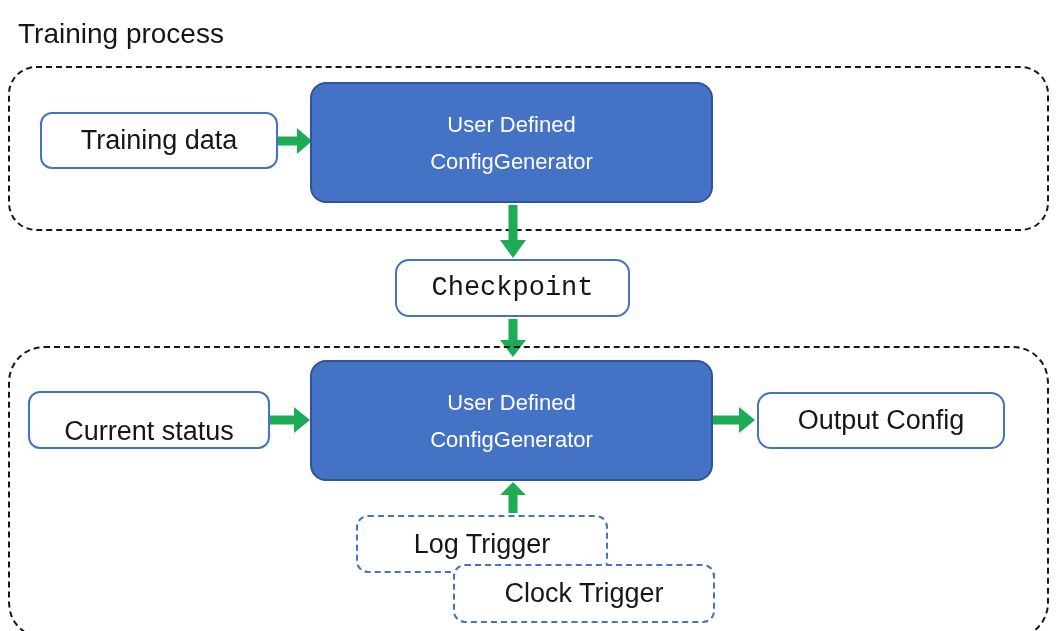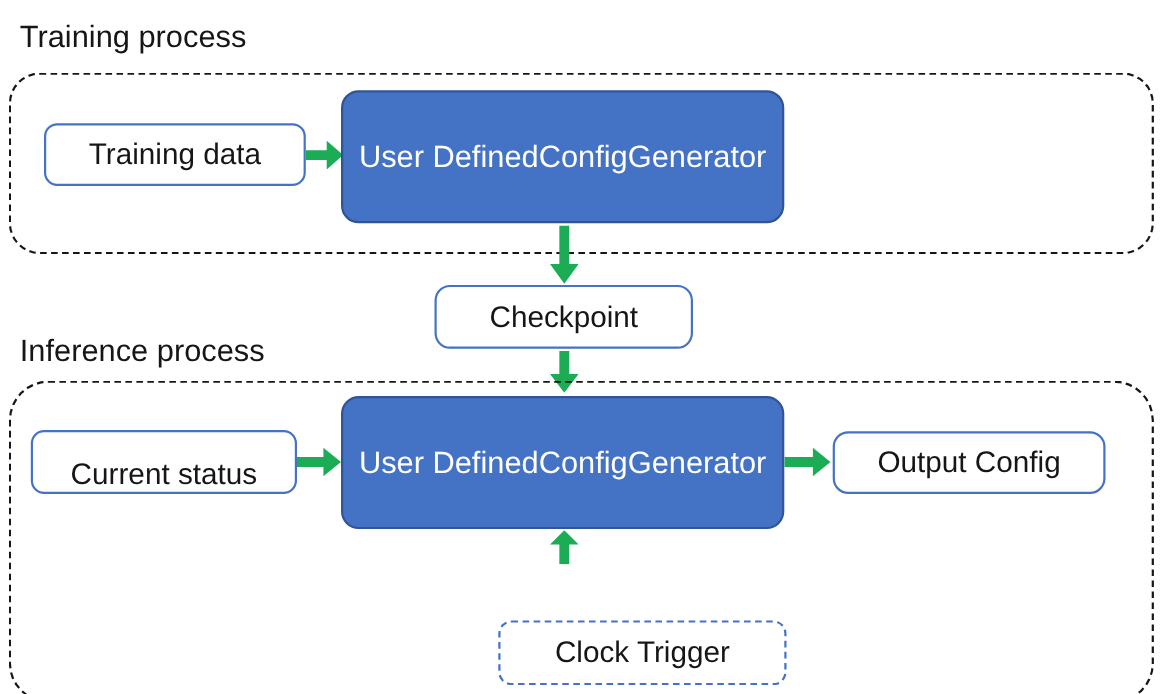--- a/index.html
+++ b/index.html
@@ -43,22 +43,23 @@
   }
   .white-node{
     border:2px solid var(--accent-blue);
     border-radius:12px;
   }
   .blue-node{
     background:var(--blue-fill);
     border:2px solid var(--blue-dark);
     border-radius:16px;
     color:#ffffff;
-    font-size:28px;
+    font-size:22px;
     line-height:37px;
+    flex-direction:column;
   }
   .dashed-node{
     border:2px dashed var(--accent-blue);
     border-radius:12px;
   }
   .arrow{display:block;}
   .arrow polygon{fill:var(--green);}
 </style>
 </head>
 <body>
@@ -79,29 +80,28 @@
 
   <div class="abs node blue-node" style="left:310px;top:66px;width:403px;height:121px;">
     <span>User Defined</span>
     <span>ConfigGenerator</span>
   </div>
 
   <svg class="abs arrow" style="left:500px;top:189px;" width="26" height="53">
     <polygon points="8.5,0 17.5,0 17.5,35 26,35 13,53 0,35 8.5,35"></polygon>
   </svg>
 
-  <div class="abs node white-node" style="left:395px;top:243px;width:235px;height:58px;border-radius:14px;">
+  <div class="abs node white-node" style="left:395px;top:243px;width:235px;height:58px;border-radius:14px;font-family:Liberation Mono, monospace;">
     <span>Checkpoint</span>
   </div>
 
   <svg class="abs arrow" style="left:500px;top:303px;" width="26" height="38">
     <polygon points="8.5,0 17.5,0 17.5,21 26,21 13,38 0,21 8.5,21"></polygon>
   </svg>
 
-  <div class="abs section-title" style="left:18px;top:287px;">Inference process</div>
 
   <div class="abs dashed-container" style="left:8px;top:330px;width:1041px;height:293px;border-radius:36px;"></div>
 
   <div class="abs node white-node" style="left:28px;top:375px;width:242px;height:58px;align-items:flex-end;">
     <span>Current status</span>
   </div>
 
   <svg class="abs arrow" style="left:270px;top:391px;" width="40" height="26">
     <polygon points="0,8.5 24,8.5 24,0 40,13 24,26 24,17.5 0,17.5"></polygon>
   </svg>
@@ -116,18 +116,21 @@
   </svg>
 
   <div class="abs node white-node" style="left:757px;top:376px;width:248px;height:57px;border-radius:14px;">
     <span>Output Config</span>
   </div>
 
   <svg class="abs arrow" style="left:500px;top:466px;" width="26" height="31">
     <polygon points="13,0 26,13 17.5,13 17.5,31 8.5,31 8.5,13 0,13"></polygon>
   </svg>
 
+  <div class="abs node dashed-node" style="left:356px;top:499px;width:252px;height:58px;z-index:1;">
+    <span>Log Trigger</span>
+  </div>
 
   <div class="abs node dashed-node" style="left:453px;top:548px;width:262px;height:59px;z-index:2;">
     <span>Clock Trigger</span>
   </div>
 
 </div>
 
 </body></html>

